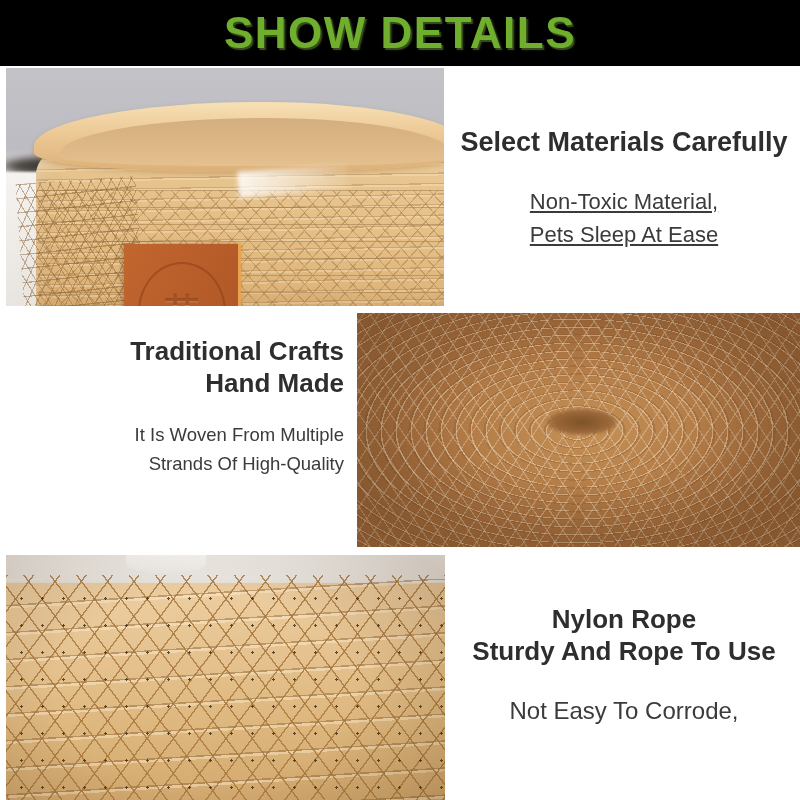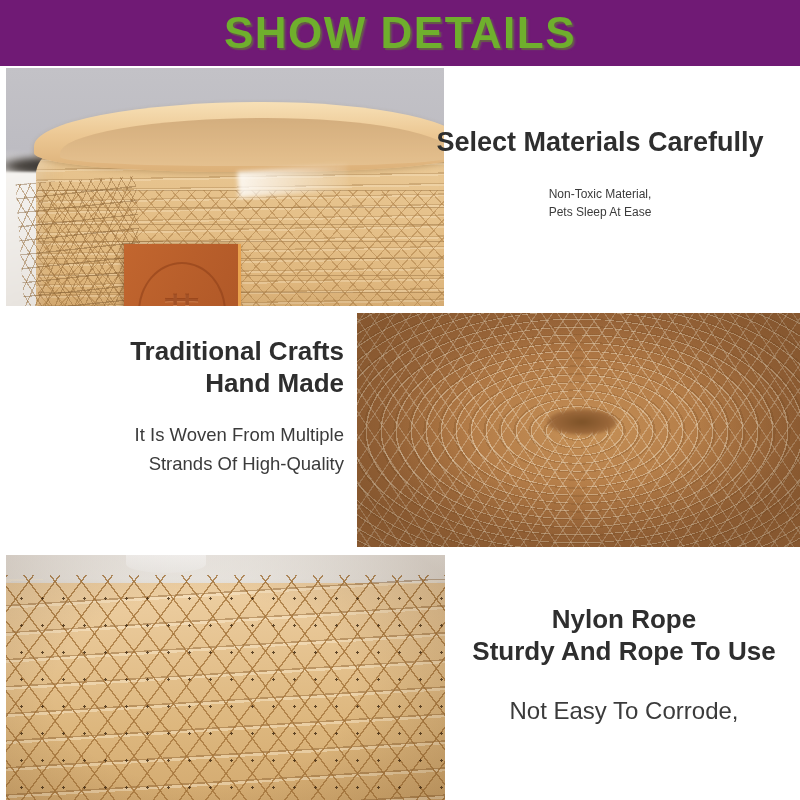--- a/index.html
+++ b/index.html
@@ -9,21 +9,21 @@
     font-family:"Liberation Sans", sans-serif;
     overflow:hidden;
     position:relative;
   }
   .page{position:relative;width:800px;height:800px;background:#fff;}
 
   
   .title-bar{
     position:absolute;left:0;top:0;width:800px;height:66px;
     display:flex;align-items:center;justify-content:center;
-    background:#701a75;
+    background:#000000;
   }
   .title-text{
     font-family:"Liberation Sans", sans-serif;
     font-weight:bold;
     font-size:44px;
     letter-spacing:1.5px;
     color:#6FAF2D;
     text-shadow:1.5px 1.5px 0 rgba(90,130,30,.45), 2.5px 2px 2px rgba(120,150,90,.25);
     white-space:nowrap;
     line-height:1;
@@ -197,23 +197,23 @@
     font-family:"Liberation Sans", sans-serif;
     font-weight:bold;color:#2e2e2e;
     line-height:1.22;
   }
   .body{
     font-family:"Liberation Sans", sans-serif;
     font-weight:normal;color:#3b3b3b;
     line-height:1.52;
   }
 
-  #text-select-materials{left:428px;top:126px;width:344px;text-align:center;}
+  #text-select-materials{left:452px;top:126px;width:344px;text-align:center;}
   #text-select-materials .head{font-size:27px;}
-  #text-select-materials .body{font-size:12px;margin-top:26px;}
+  #text-select-materials .body{font-size:22px;margin-top:26px;text-decoration:underline;}
 
   #text-traditional-crafts{left:10px;top:336px;width:334px;text-align:right;}
   #text-traditional-crafts .head{font-size:26px;}
   #text-traditional-crafts .body{font-size:18.5px;margin-top:22px;}
 
   #text-nylon-rope{left:452px;top:604px;width:344px;text-align:center;}
   #text-nylon-rope .head{font-size:26px;}
   #text-nylon-rope .body{font-size:24px;margin-top:26px;}
 </style>
 </head>

